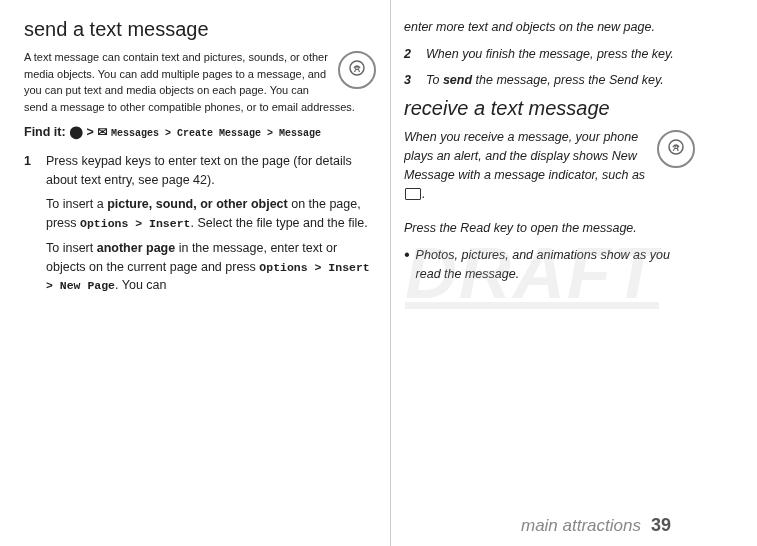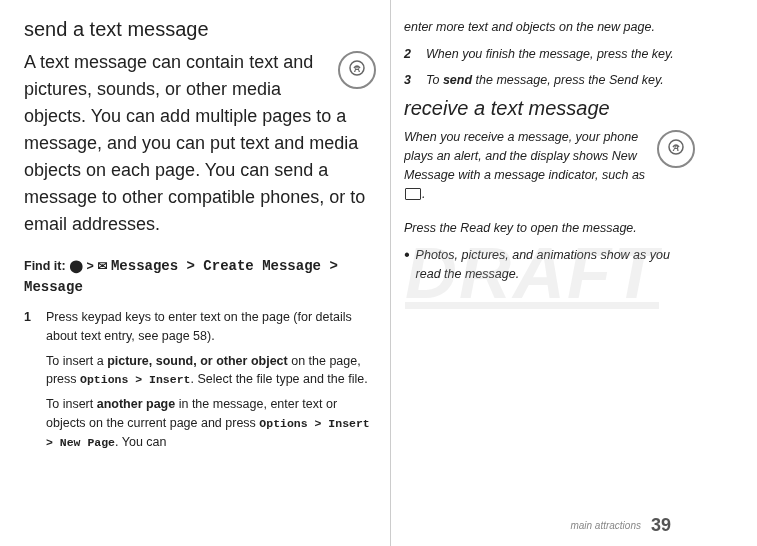--- a/index.html
+++ b/index.html
@@ -45,38 +45,37 @@
 
     h2.section-title {
       font-size: 20px;
       font-weight: normal;
       color: #222;
       margin-bottom: 8px;
       font-family: Arial, sans-serif;
     }
 
     .intro-text {
-      font-size: 18px;
-      line-height: 1.5;
-      color: #222;
-      margin-bottom: 10px;
+      font-size: 11px;
+      line-height: 1.5;
+      color: #222;
     }
 
     .find-it {
       font-size: 12.5px;
       font-weight: bold;
       color: #222;
       margin-bottom: 10px;
       line-height: 1.5;
     }
 
     .find-it span.code {
       font-family: 'Courier New', monospace;
       font-weight: bold;
-      font-size: 14px;
+      font-size: 10px;
     }
 
     .steps ol {
       list-style: none;
       padding: 0;
     }
 
     .steps ol li {
       display: flex;
       gap: 8px;
@@ -178,21 +177,21 @@
       bottom: 10px;
       right: 24px;
       left: 0;
       display: flex;
       justify-content: flex-end;
       align-items: center;
       padding-right: 24px;
     }
 
     .footer-label {
-      font-size: 10px;
+      font-size: 17px;
       color: #888;
       font-style: italic;
     }
 
     .footer-num {
       font-size: 18px;
       color: #555;
       font-weight: bold;
       margin-left: 10px;
     }
@@ -256,21 +255,21 @@
       <span> &gt; </span>
       <span style="font-size:12px;">✉</span>
       <span class="code"> Messages &gt; </span><span class="code">Create Message</span><span class="code"> &gt; Message</span>
     </div>
 
     <div class="steps">
       <ol>
         <li>
           <span class="step-num">1</span>
           <div class="step-content">
-            <p>Press keypad keys to enter text on the page (for details about text entry, see page 58).</p>
+            <p>Press keypad keys to enter text on the page (for details about text entry, see page 42).</p>
             <p>To insert a <strong>picture, sound, or other object</strong> on the page, press <span class="code-inline">Options &gt; Insert</span>. Select the file type and the file.</p>
             <p>To insert <strong>another page</strong> in the message, enter text or objects on the current page and press <span class="code-inline">Options &gt; Insert &gt; New Page</span>. You can</p>
           </div>
         </li>
       </ol>
     </div>
   </div>
 
   <div class="divider"></div>
 

